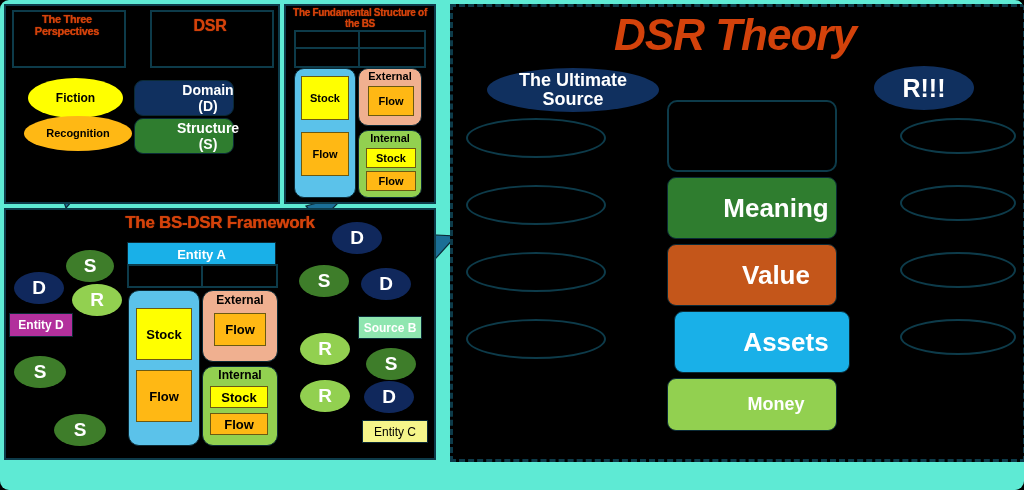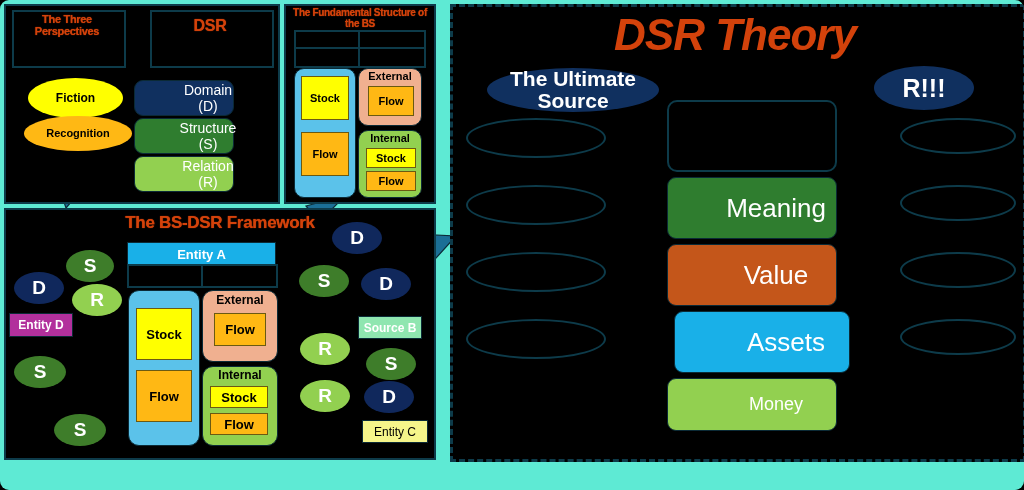--- a/index.html
+++ b/index.html
@@ -17,21 +17,21 @@
     text-shadow:0 0 1px #d3420b;
   }
   .rightpanel{
     position:absolute;left:450px;top:4px;width:570px;height:452px;
     border:3px dashed #0d3b4a;background:#000;
   }
   
   .rbox{
     position:absolute;border-radius:9px;border:1.5px solid #0b2a36;
     display:flex;align-items:center;justify-content:center;
-    font-weight:normal;color:#ffffff;text-align:center;box-sizing:border-box;padding-left:48px;
+    font-weight:bold;color:#ffffff;text-align:center;box-sizing:border-box;padding-left:48px;
   }
   .sqbox{
     position:absolute;border:1.5px solid #6b5a12;
     display:flex;align-items:center;justify-content:center;
     font-weight:bold;color:#000;text-align:center;box-sizing:border-box;
   }
   
   .ell{
     position:absolute;border-radius:50%;
     display:flex;align-items:center;justify-content:center;
@@ -160,21 +160,20 @@
     <div class="panel-title" style="left:6px;top:8px;width:110px;font-size:11px;">The Three Perspectives</div>
 
     <div class="panel-inner" style="left:144px;top:4px;width:120px;height:54px;"></div>
     <div class="panel-title" style="left:144px;top:12px;width:120px;font-size:16px;">DSR</div>
 
     <div class="ell" style="left:22px;top:72px;width:95px;height:40px;background:#ffff00;color:#000;font-size:12px;">Fiction</div>
     <div class="ell" style="left:18px;top:110px;width:108px;height:35px;background:#ffb814;color:#000;font-size:11px;">Recognition</div>
 
     <div class="rbox" style="left:128px;top:74px;width:100px;height:36px;background:#10305f;font-size:14px;">Domain (D)</div>
     <div class="rbox" style="left:128px;top:112px;width:100px;height:36px;background:#2f7d2f;font-size:14px;">Structure (S)</div>
-    <div class="rbox" style="left:128px;top:150px;width:100px;height:36px;background:#92d050;font-size:14px;">Relation (R)</div>
   </div>
 
   <div class="panel" style="left:284px;top:4px;width:148px;height:196px;">
     <div class="panel-title" style="left:0;top:2px;width:148px;font-size:10px;">The Fundamental Structure of the BS</div>
 
     <div class="panel-inner" style="left:8px;top:24px;width:64px;height:17px;"></div>
     <div class="panel-inner" style="left:72px;top:24px;width:64px;height:17px;"></div>
     <div class="panel-inner" style="left:8px;top:41px;width:64px;height:17px;"></div>
     <div class="panel-inner" style="left:72px;top:41px;width:64px;height:17px;"></div>
 
@@ -227,21 +226,21 @@
   <div class="ell" style="left:300px;top:333px;width:50px;height:32px;background:#92d050;color:#fff;font-size:19px;">R</div>
   <div class="ell" style="left:366px;top:348px;width:50px;height:32px;background:#3e7d2a;color:#fff;font-size:19px;">S</div>
   <div class="ell" style="left:300px;top:380px;width:50px;height:32px;background:#92d050;color:#fff;font-size:19px;">R</div>
   <div class="ell" style="left:364px;top:381px;width:50px;height:32px;background:#10285c;color:#fff;font-size:19px;">D</div>
   <div class="ell" style="left:332px;top:222px;width:50px;height:32px;background:#10285c;color:#fff;font-size:19px;">D</div>
 
   <div class="rightpanel"></div>
 
   <div class="abs" style="left:450px;top:10px;width:570px;text-align:center;color:#d3420b;font-weight:bold;font-size:44px;letter-spacing:-1px;font-style:italic;">DSR Theory</div>
 
-  <div class="ell" style="left:487px;top:68px;width:172px;height:44px;background:#10305f;color:#fff;font-size:21px;padding:0 14px;">The Ultimate Source</div>
+  <div class="ell" style="left:487px;top:68px;width:172px;height:44px;background:#10305f;color:#fff;font-size:18px;padding:0 14px;">The Ultimate Source</div>
   <div class="ell" style="left:874px;top:66px;width:100px;height:44px;background:#10305f;color:#fff;font-size:25px;">R!!!</div>
 
   <div class="ell-empty" style="left:466px;top:118px;width:140px;height:40px;"></div>
   <div class="ell-empty" style="left:466px;top:185px;width:140px;height:40px;"></div>
   <div class="ell-empty" style="left:466px;top:252px;width:140px;height:40px;"></div>
   <div class="ell-empty" style="left:466px;top:319px;width:140px;height:40px;"></div>
 
   <div class="ell-empty" style="left:900px;top:118px;width:116px;height:36px;"></div>
   <div class="ell-empty" style="left:900px;top:185px;width:116px;height:36px;"></div>
   <div class="ell-empty" style="left:900px;top:252px;width:116px;height:36px;"></div>

